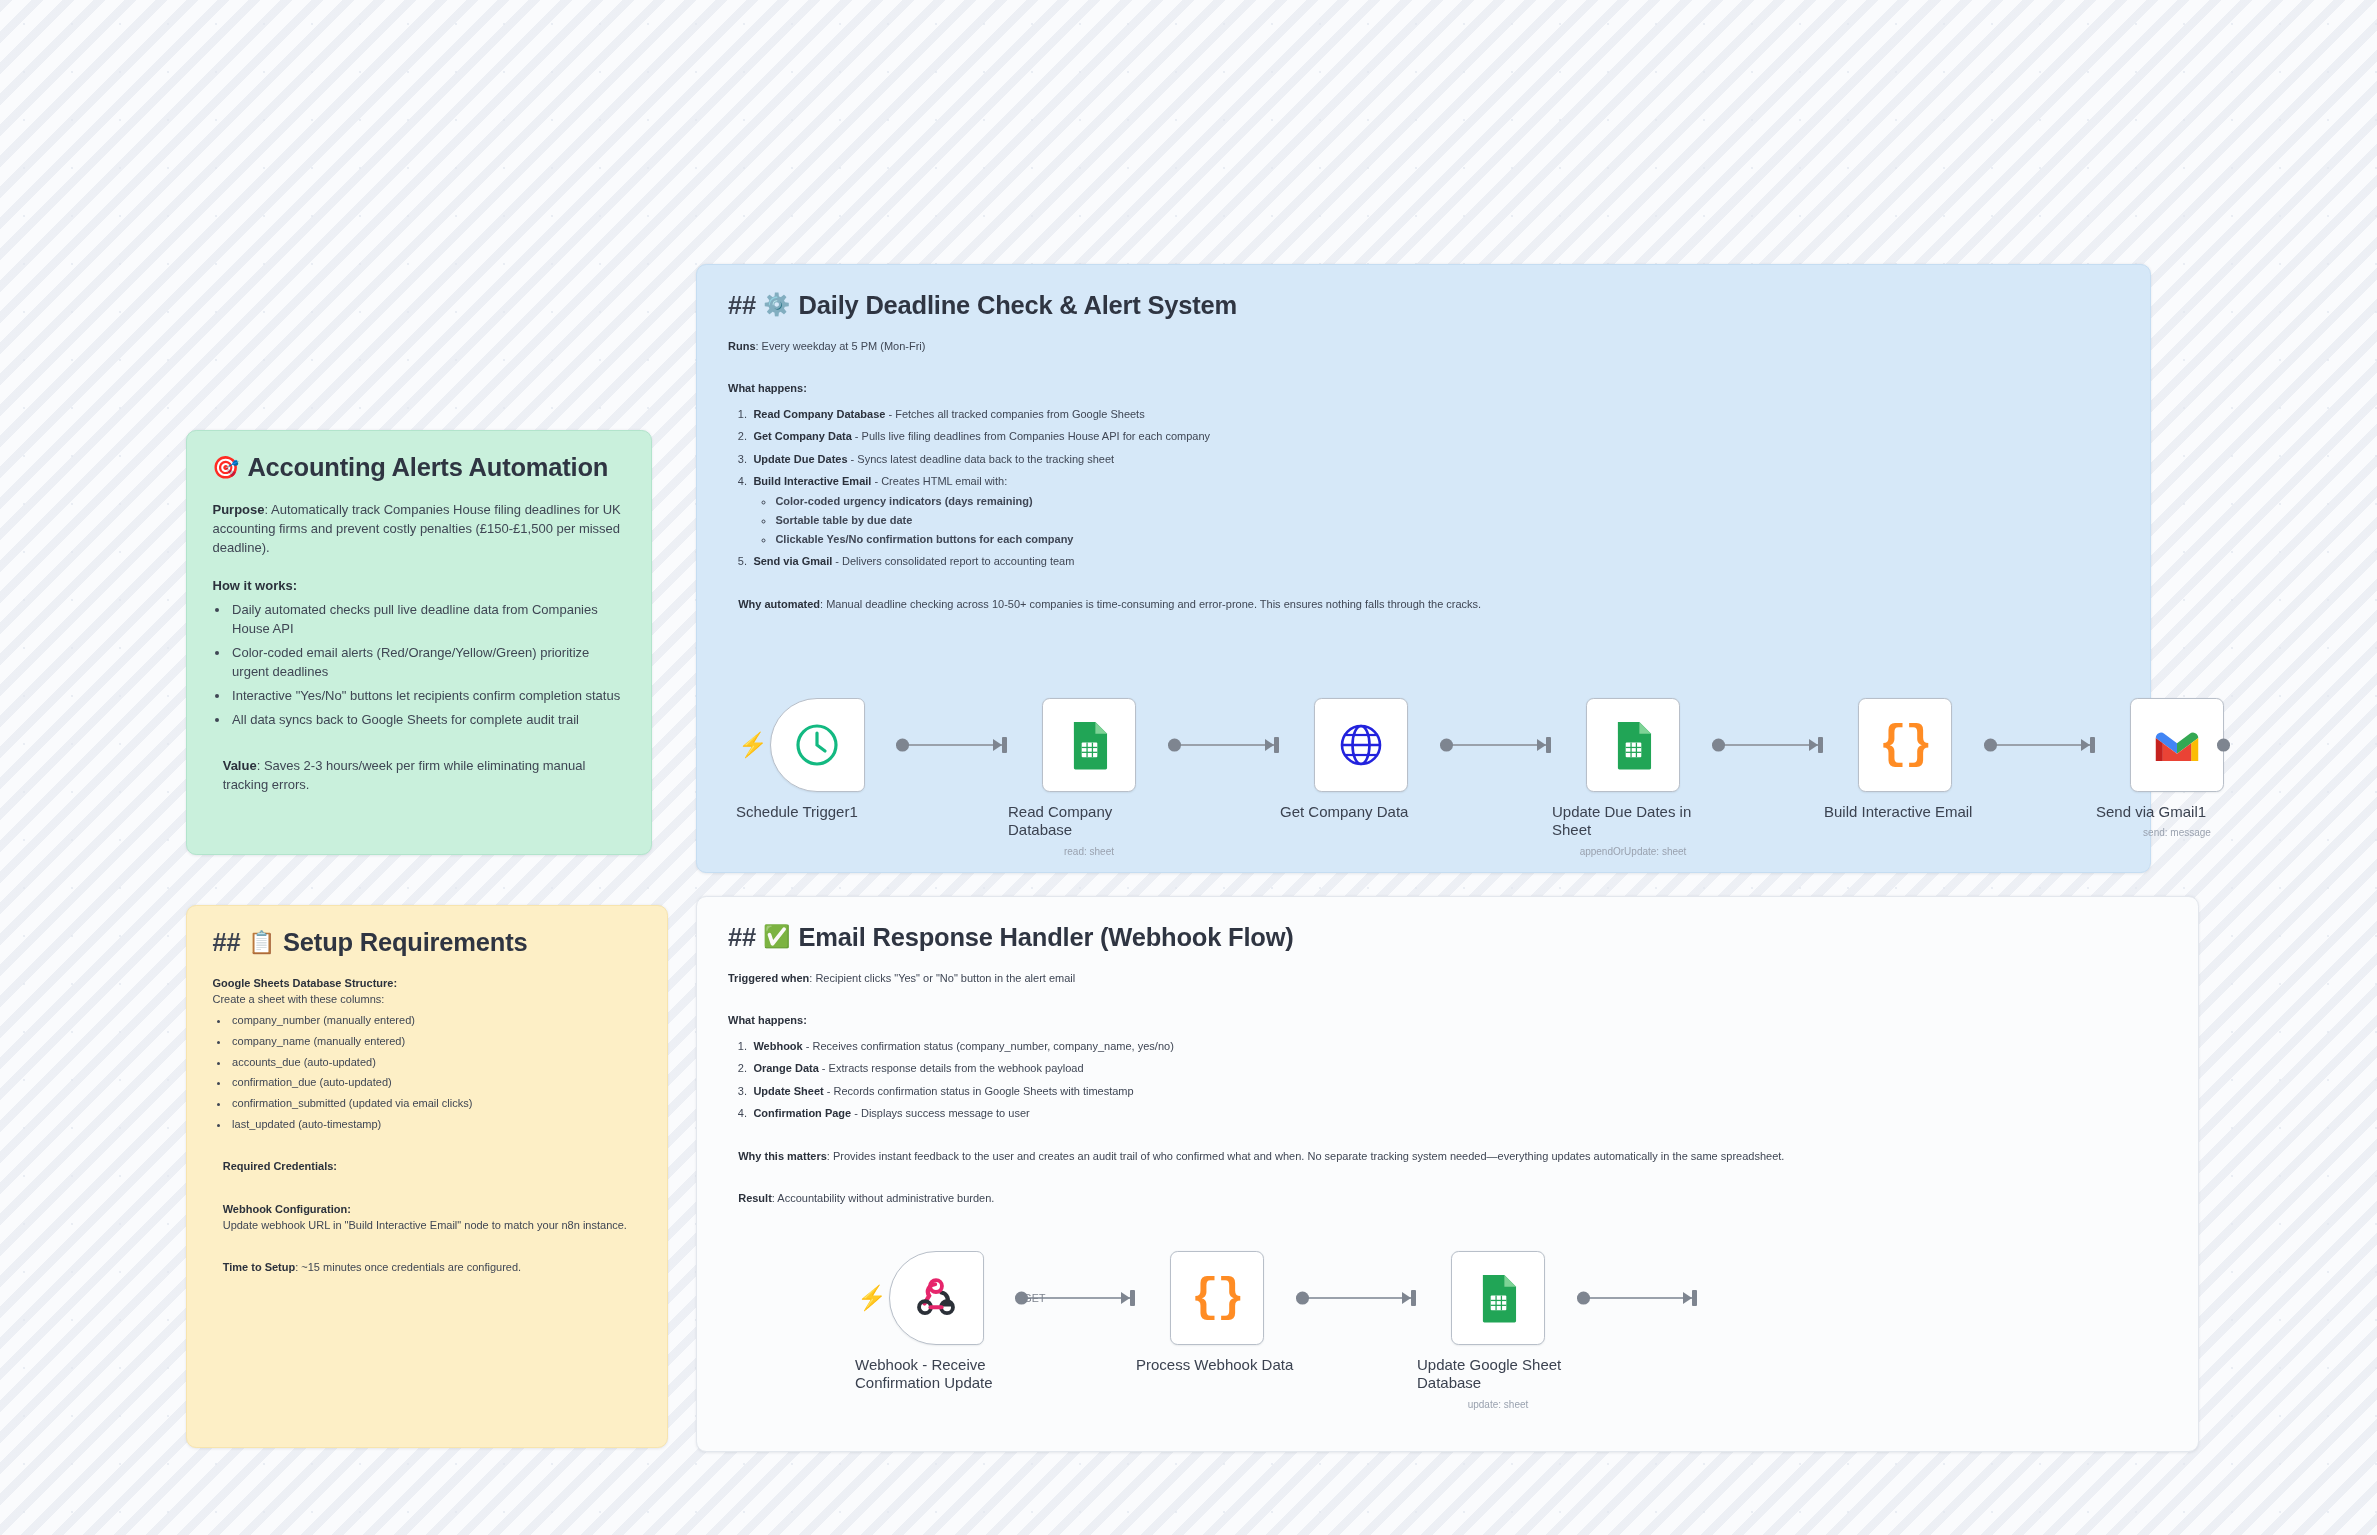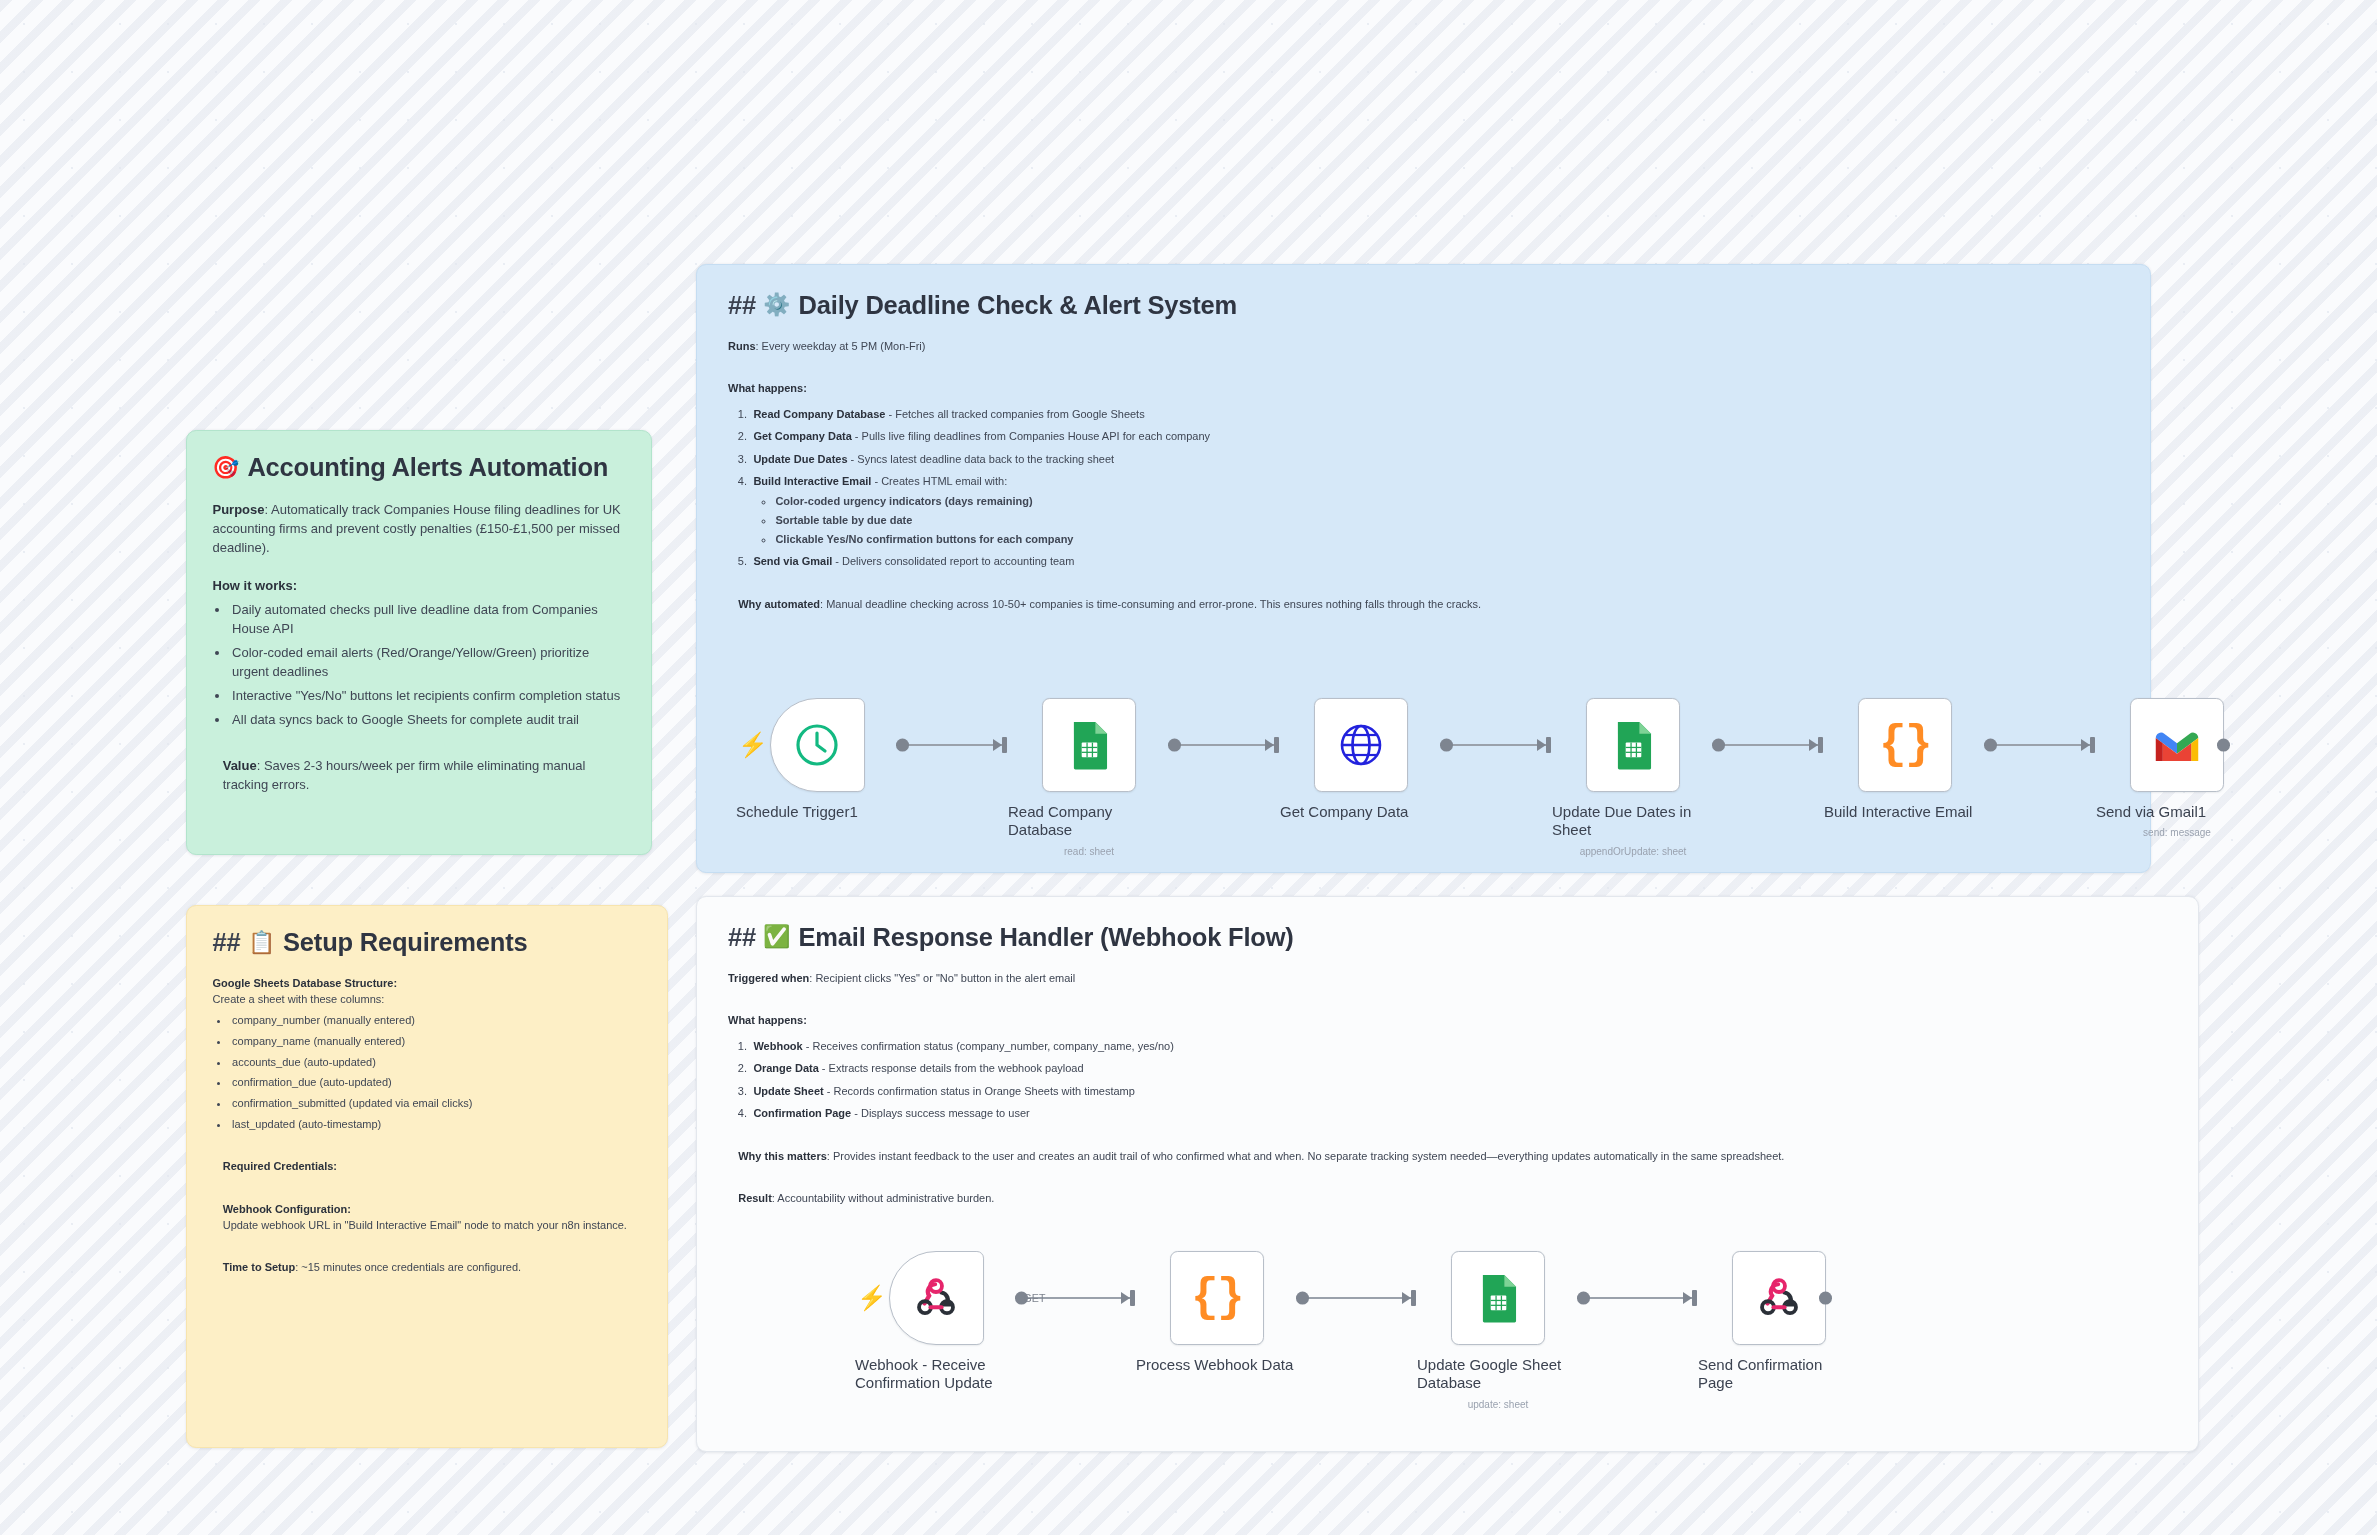--- a/index.html
+++ b/index.html
@@ -305,21 +305,21 @@
       <b>Triggered when</b><span>: Recipient clicks "Yes" or "No" button in the alert email</span>
     </div>
 
     <div class="small-body para2">
       <b>What happens:</b>
     </div>
 
     <ol class="steps small-body">
       <li><b>Webhook</b><span> - Receives confirmation status (company_number, company_name, yes/no)</span></li>
       <li><b>Orange Data</b><span> - Extracts response details from the webhook payload</span></li>
-      <li><b>Update Sheet</b><span> - Records confirmation status in Orange Sheets with timestamp</span></li>
+      <li><b>Update Sheet</b><span> - Records confirmation status in Google Sheets with timestamp</span></li>
       <li><b>Confirmation Page</b><span> - Displays success message to user</span></li>
     </ol>
 
     <div class="small-body para2 indent">
       <b>Why this matters</b><span>: Provides instant feedback to the user and creates an audit trail of who confirmed what and when. No separate tracking system needed—everything updates automatically in the same spreadsheet.</span>
     </div>
 
     <div class="small-body para2 indent">
       <b>Result</b><span>: Accountability without administrative burden.</span>
     </div>
@@ -525,31 +525,16 @@
 
     <div class="conn" style="width:111px">
       <span class="dot-out"></span>
       <span class="line"></span>
       <span class="arrow-in">
           <span class="tri"></span>
           <span class="bar"></span>
         </span>
     </div>
 
-    <div class="node-wrap">
-      <div class="node-box">
-        <span class="endcap"></span>
-        <svg class="ic ic-hook" viewBox="0 0 48 48">
-          <path d="M23 9 a8 8 0 0 0 -6.5 12.5 l-5 8.5" fill="none" stroke="#e6256b" stroke-width="4.6" stroke-linecap="round"></path>
-          <path d="M30 18 a8 8 0 0 1 5 13 l5 0" fill="none" stroke="#2b3038" stroke-width="4.6" stroke-linecap="round"></path>
-          <circle cx="12" cy="34" r="6.5" fill="none" stroke="#2b3038" stroke-width="4.2"></circle>
-          <circle cx="36" cy="34" r="6.5" fill="none" stroke="#2b3038" stroke-width="4.2"></circle>
-          <circle cx="24" cy="11" r="6.5" fill="none" stroke="#e6256b" stroke-width="4.2"></circle>
-          <path d="M18 34 h12" stroke="#e6256b" stroke-width="4.4" stroke-linecap="round"></path>
-        </svg>
-      </div>
-      <div class="node-label">Send Confirmation Page</div>
-      <div class="node-sub"></div>
-    </div>
   </div>
 
 </div>
 
 
 </body></html>

